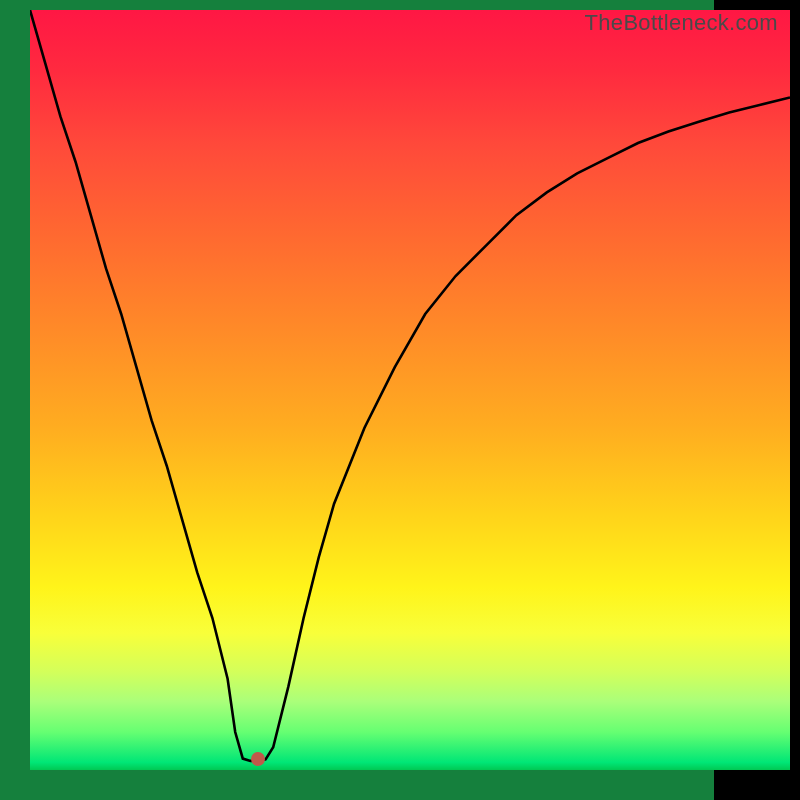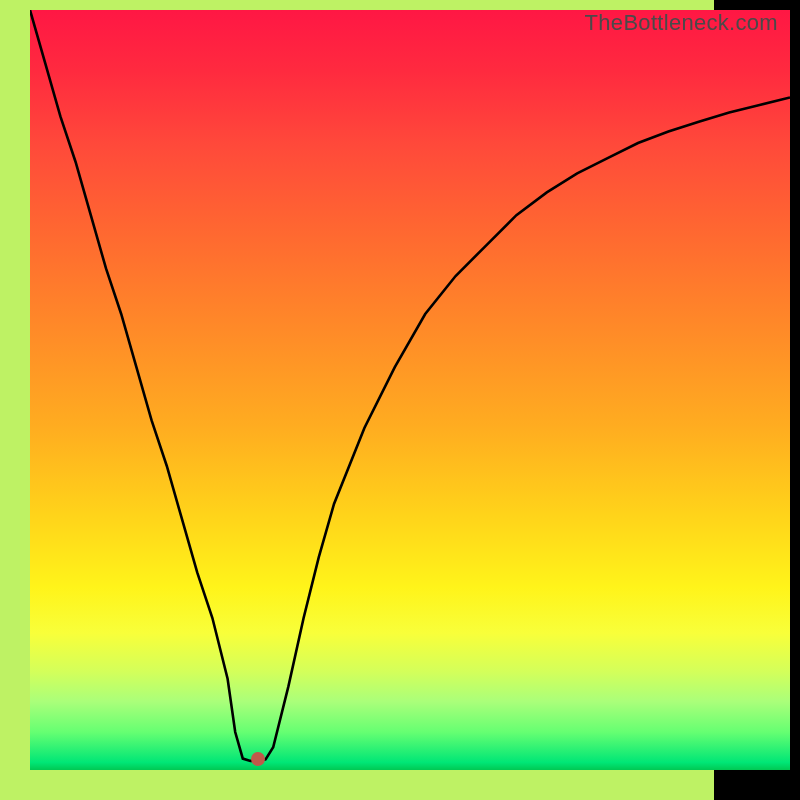--- a/index.html
+++ b/index.html
@@ -8,21 +8,21 @@
     width: 800px;
     height: 800px;
     background: #000;
     font-family: Arial, Helvetica, sans-serif;
     overflow: hidden;
   }
   .frame {
     position: relative;
     width: 714px;
     height: 800px;
-    background: #bef264;
+    background: #15803d;
   }
   .plot {
     position: absolute;
     left: 30px;
     top: 10px;
     width: 760px;
     height: 760px;
     background: linear-gradient(to bottom,
       #ff1744 0%,
       #ff2a3f 8%,

